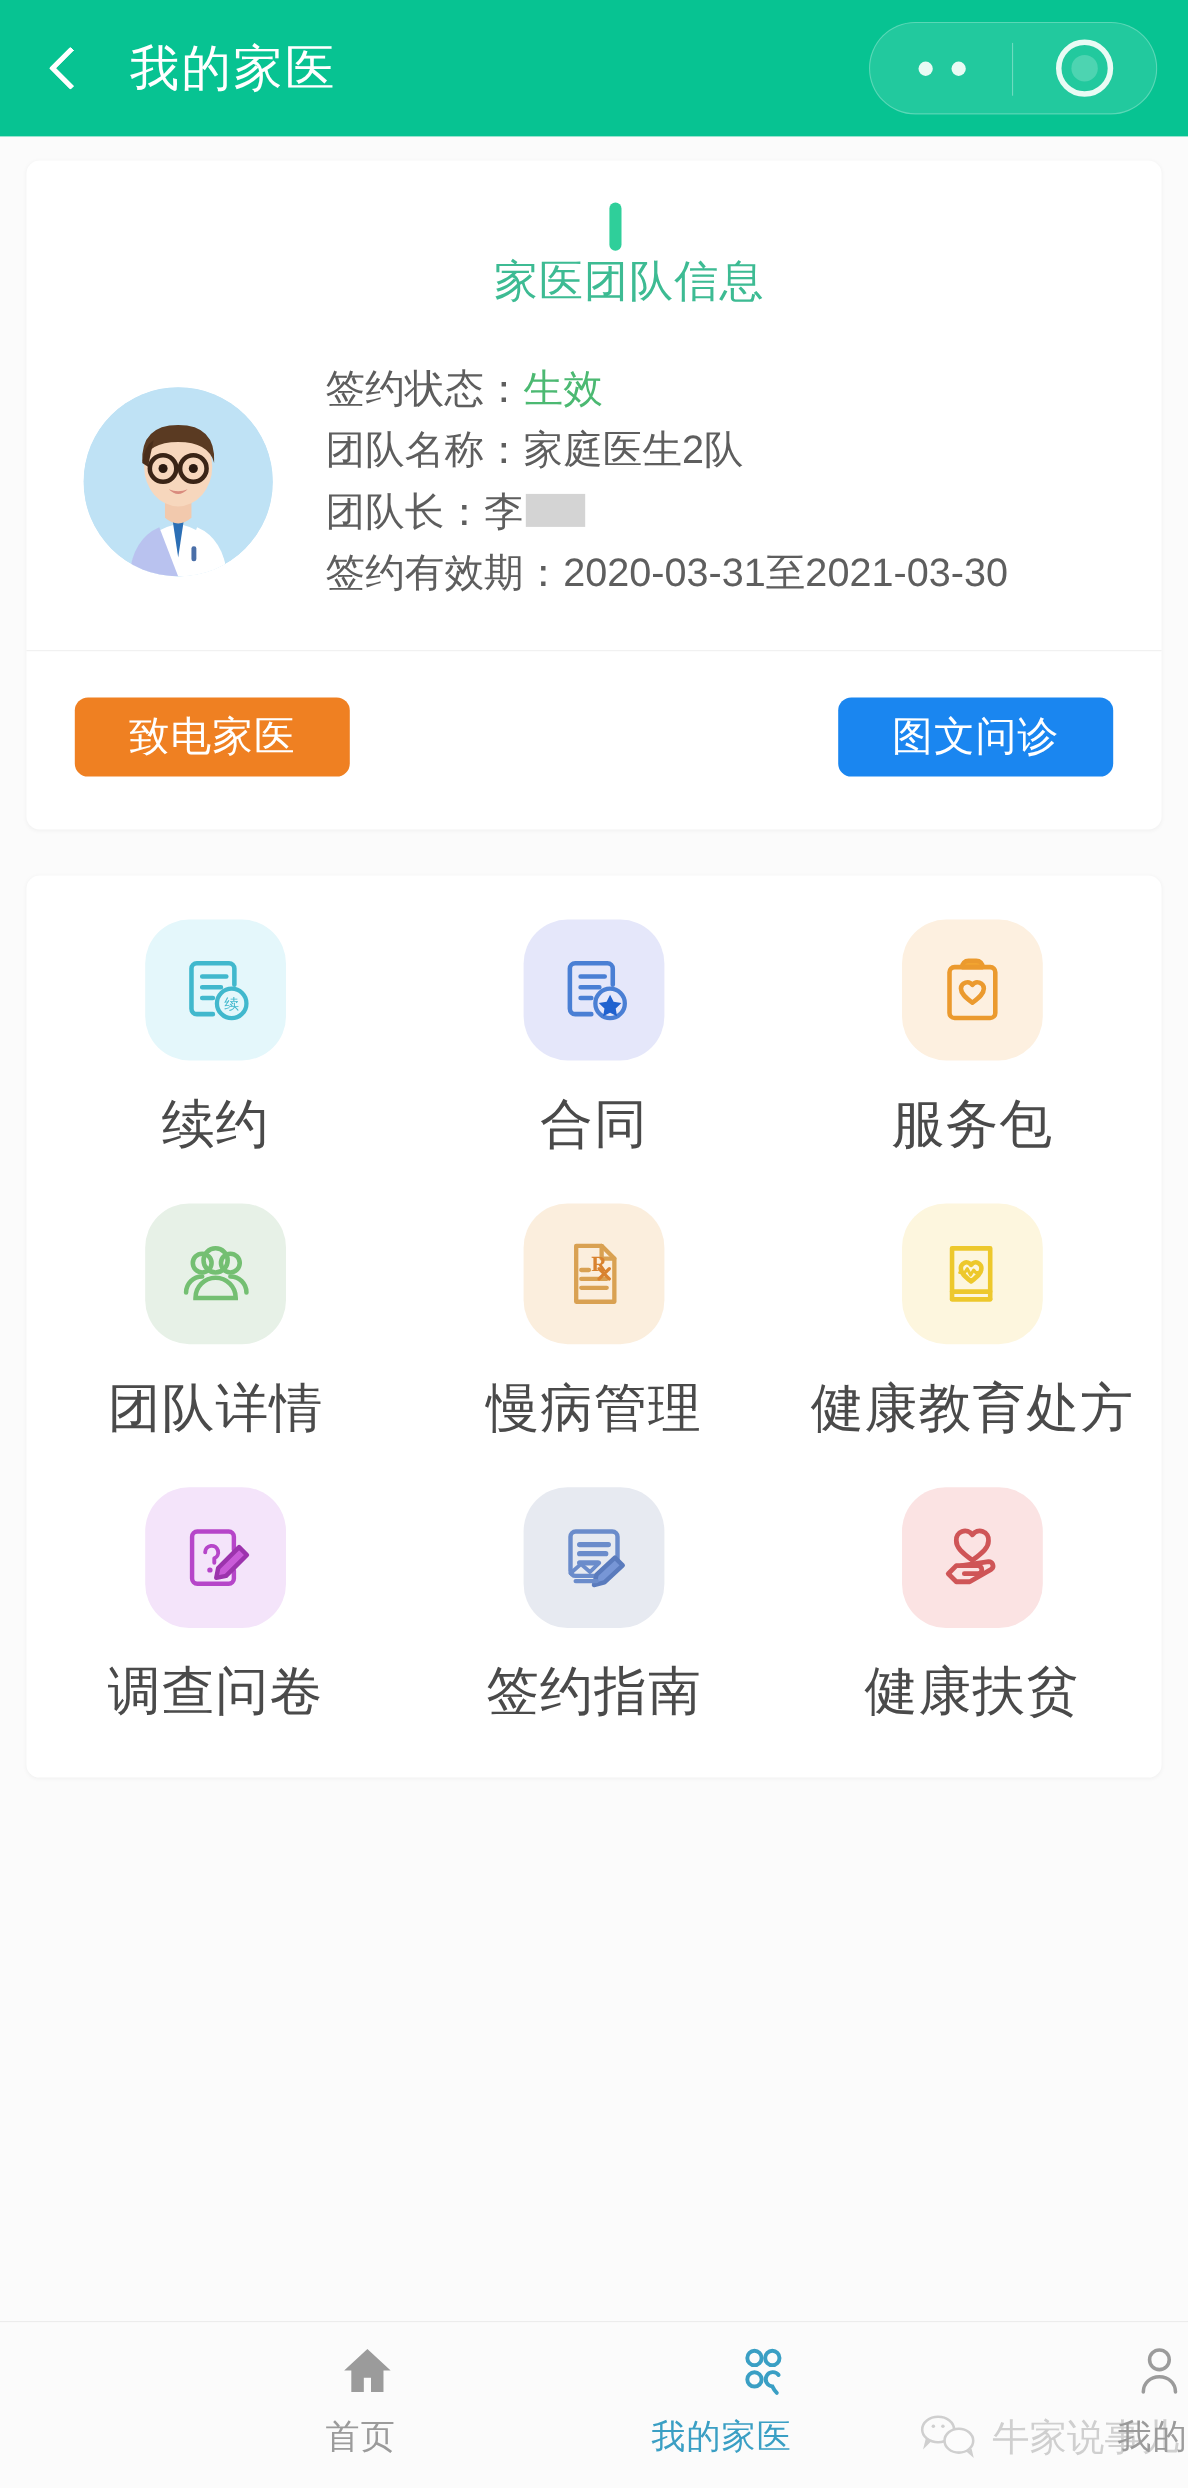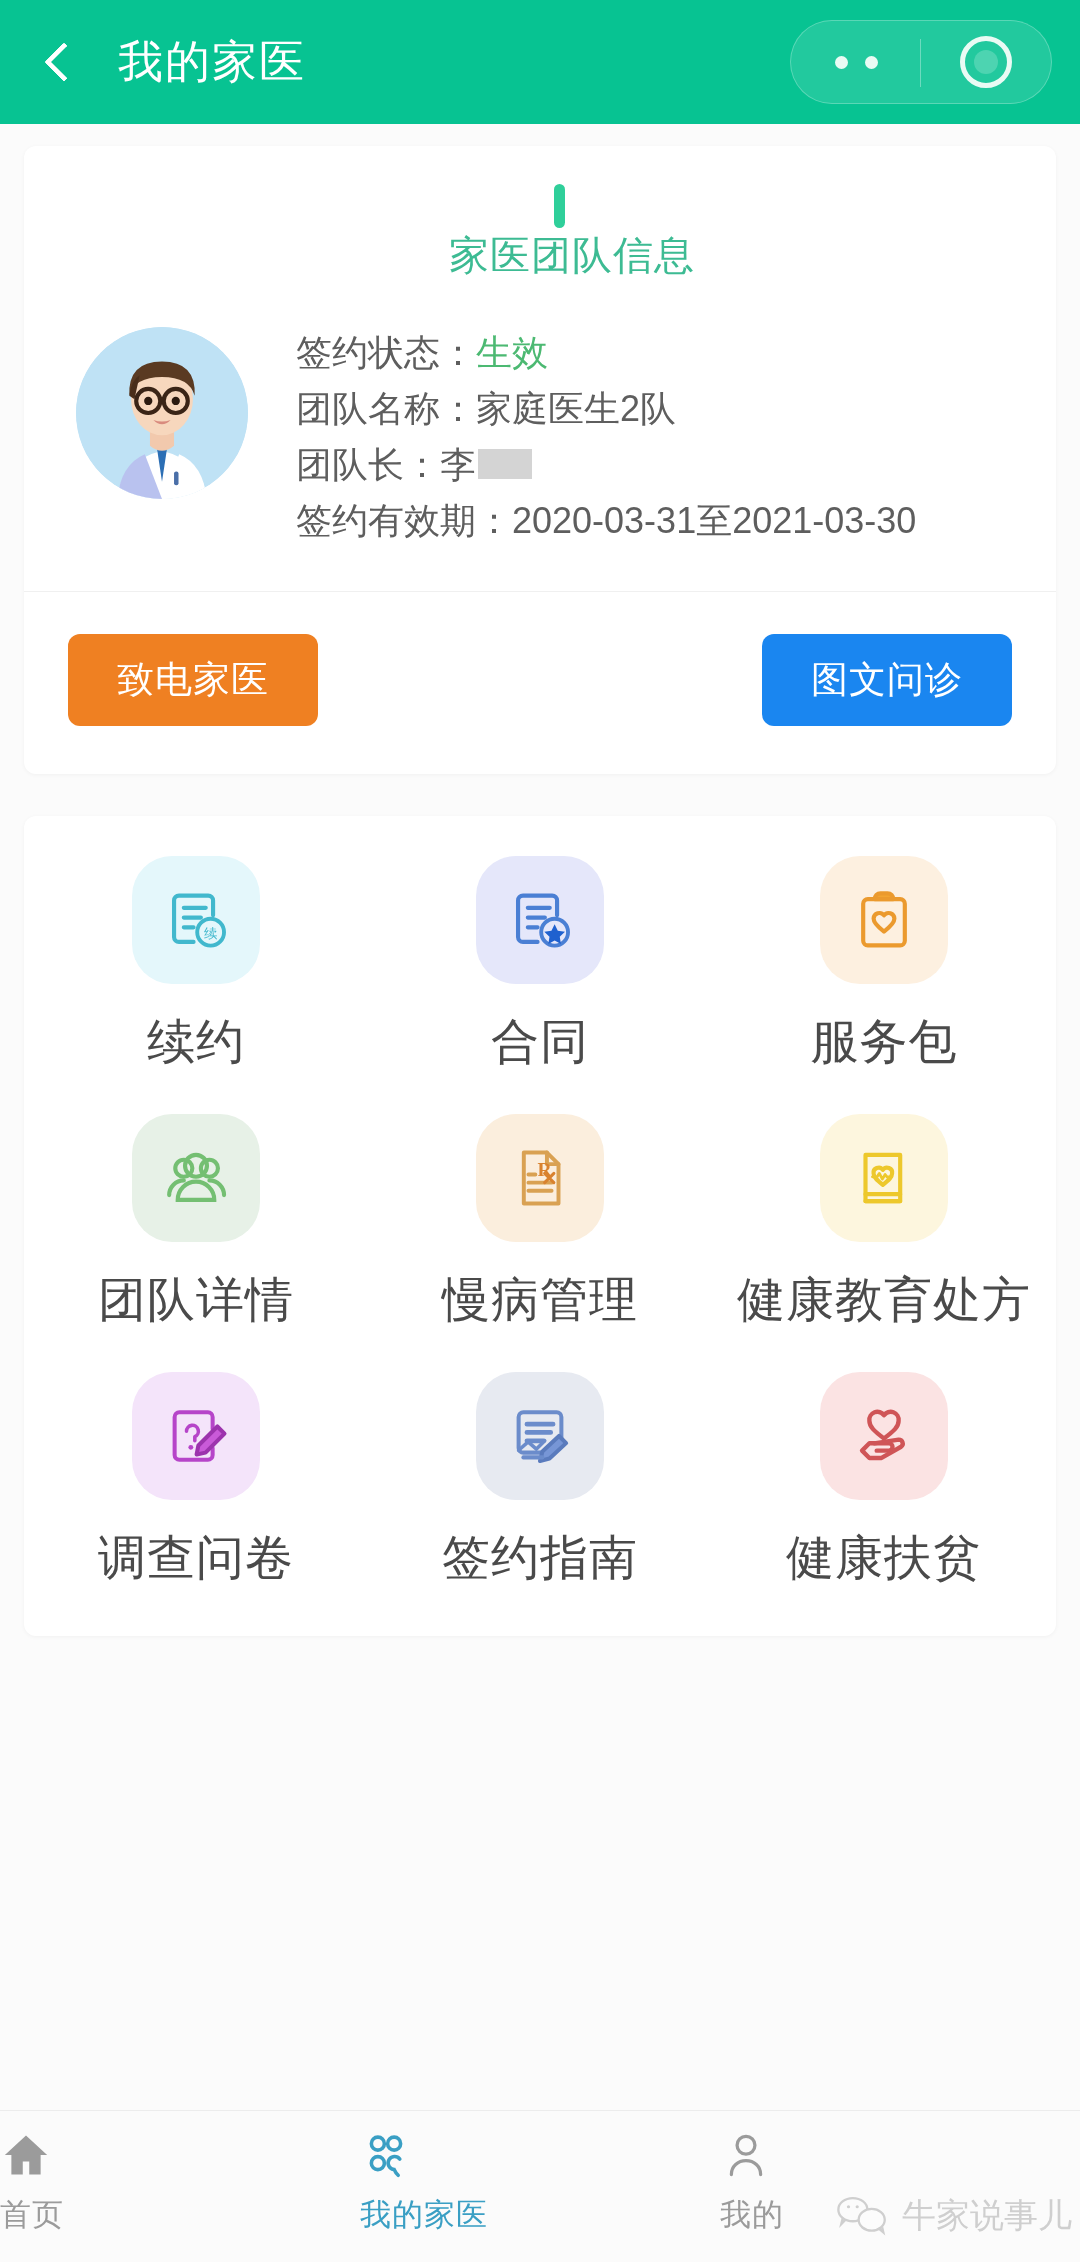--- a/index.html
+++ b/index.html
@@ -92,21 +92,21 @@
   .section-title{
     margin-left:26px;
     font-size:40px;
     color:#3dbb93;
     letter-spacing:1px;
   }
 
   .info-row{
     display:flex;
     padding:26px 38px 42px 52px;
-    align-items:flex-start;
+    align-items:center;
   }
   .avatar{
     width:172px;height:172px;border-radius:50%;
     background:#bfe2f5;flex:0 0 auto;
     overflow:hidden;position:relative;
     margin-top:8px;
   }
   .info-lines{
     margin-left:48px;
     padding-top:6px;
@@ -129,21 +129,21 @@
   }
 
   .card-divider{height:1px;background:#f0f0f0;margin:0 0;}
 
   .btn-row{
     display:flex;
     justify-content:space-between;
     padding:42px 44px 48px 44px;
   }
   .action-btn{
-    width:250px;height:92px;
+    width:250px;height:72px;
     border-radius:12px;
     display:flex;align-items:center;justify-content:center;
     color:#ffffff;
     font-size:37px;
     letter-spacing:1px;
     cursor:pointer;
     border:none;
     font-family:inherit;
   }
 
@@ -181,21 +181,21 @@
   .tabbar{
     position:absolute;
     left:0;right:0;bottom:0;
     height:152px;
     background:#fbfbfb;
     border-top:1px solid #ececec;
     display:flex;
   }
   .tab{
     flex:1;
-    display:flex;flex-direction:column;align-items:flex-start;justify-content:center;
+    display:flex;flex-direction:column;align-items:flex-end;justify-content:center;
     cursor:pointer;
     padding-bottom:14px;
     position:relative;
   }
   .tab-icon{height:62px;display:flex;align-items:center;justify-content:center;}
   .tab-label{
     margin-top:8px;
     font-size:31px;
     color:#9b9b9b;
     letter-spacing:1px;

